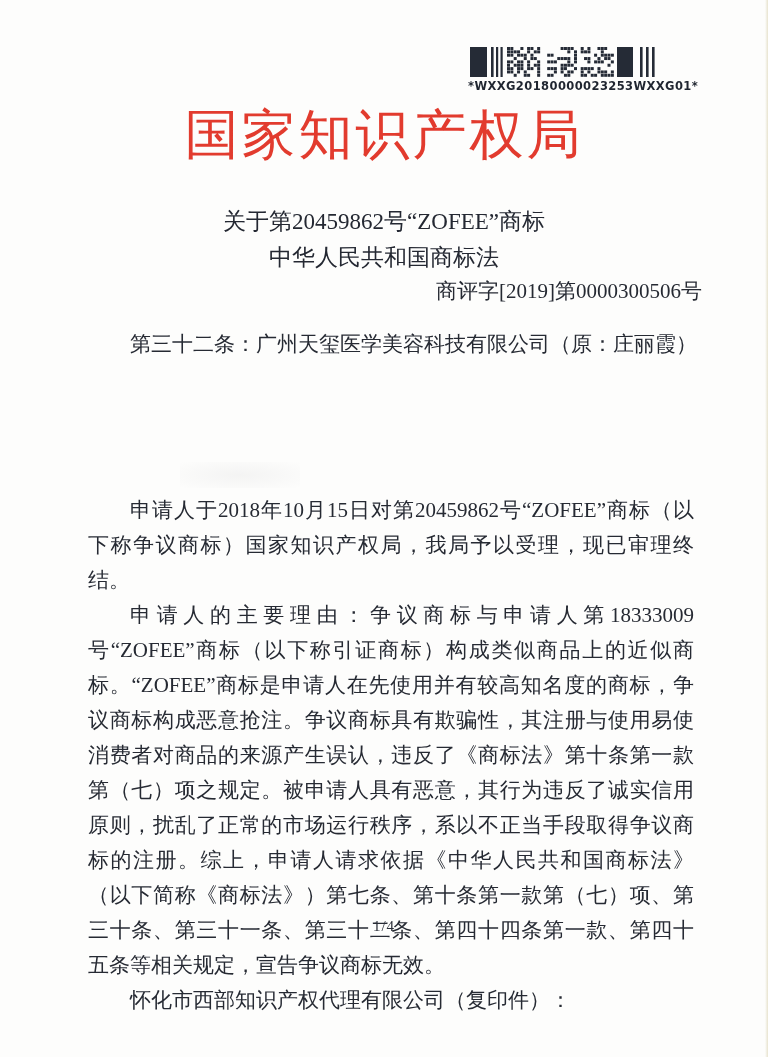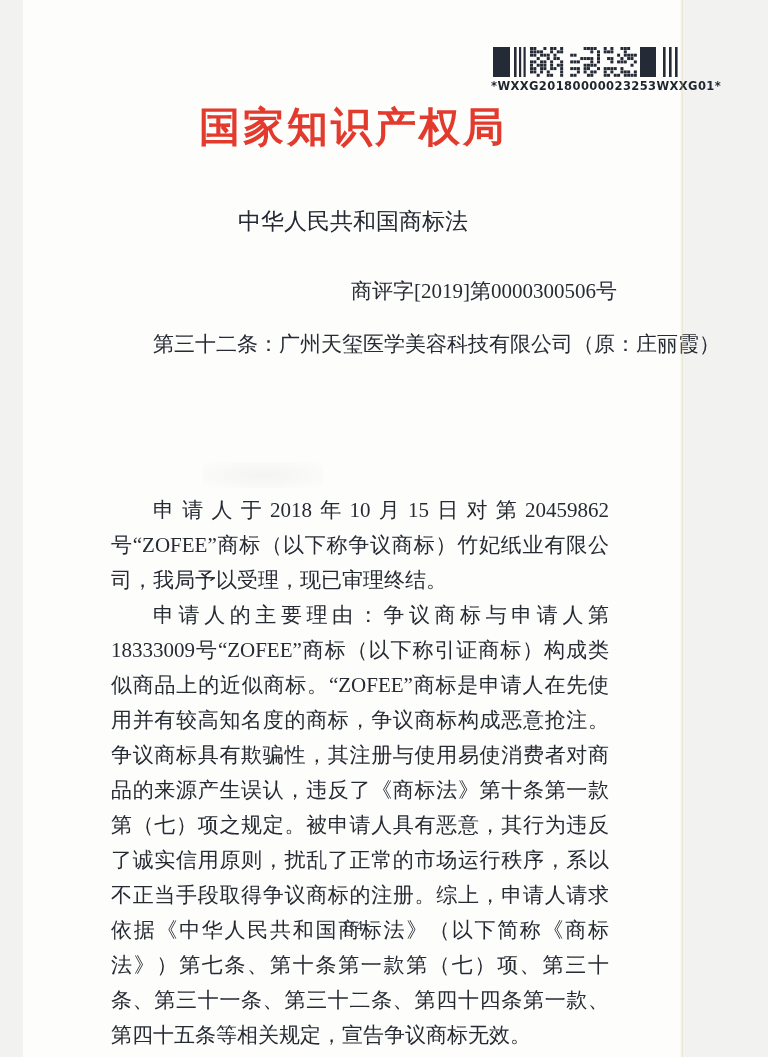--- a/index.html
+++ b/index.html
@@ -4,25 +4,24 @@
 <style>
   * { margin: 0; padding: 0; box-sizing: border-box; }
   html, body { width: 768px; height: 1057px; }
   body {
     background: #f2f2f0;
     font-family: "Liberation Serif", "DejaVu Serif", serif;
     overflow: hidden;
   }
   .page {
     position: relative;
-    width: 660px;
+    width: 768px;
     height: 1057px;
     background: #fdfdfc;
     color: #262a33;
-    margin-left: 23px;
   }
   
   .scan-edge {
     position: absolute;
     top: 0; right: 0;
     width: 3px; height: 100%;
     background: linear-gradient(to left, rgba(205,195,150,0.45), rgba(205,195,150,0));
     pointer-events: none;
   }
   .scan-smudge {
@@ -48,22 +47,22 @@
     letter-spacing: 0.4px;
     color: #1f2530;
     white-space: nowrap;
   }
   .agency-title {
     position: absolute;
     top: 102px;
     left: 0;
     width: 100%;
     text-align: center;
-    font-size: 41px;
-    font-weight: bold;
+    font-size: 54px;
+    font-weight: normal;
     letter-spacing: 3px;
     line-height: 1.25;
   }
   .doc-title {
     position: absolute;
     top: 204px;
     left: 0;
     width: 100%;
     text-align: center;
     font-size: 23px;
@@ -270,31 +269,32 @@
         <rect x="178" y="0" width="2.6" height="30"></rect>
         <rect x="184" y="0" width="2.6" height="30"></rect>
       </g>
     </svg>
     <div class="barcode-text">*WXXG20180000023253WXXG01*</div>
   </div>
 
   <div class="agency-title" style="color: rgb(226, 59, 46);">国家知识产权局</div>
 
   <div class="doc-title">
+    <div>关于第20459862号“ZOFEE”商标</div>
     <div>中华人民共和国商标法</div>
   </div>
 
   <div class="ref-number">商评字[2019]第0000300506号</div>
 
   <div class="parties">
     <div class="party-line">第三十二条：广州天玺医学美容科技有限公司（原：庄丽霞）</div>
   </div>
 
   <div class="body-text">
-    <p>申请人于2018年10月15日对第20459862号“ZOFEE”商标（以下称争议商标）竹妃纸业有限公司，我局予以受理，现已审理终结。</p>
+    <p>申请人于2018年10月15日对第20459862号“ZOFEE”商标（以下称争议商标）国家知识产权局，我局予以受理，现已审理终结。</p>
     <p>申请人的主要理由：争议商标与申请人第18333009号“ZOFEE”商标（以下称引证商标）构成类似商品上的近似商标。“ZOFEE”商标是申请人在先使用并有较高知名度的商标，争议商标构成恶意抢注。争议商标具有欺骗性，其注册与使用易使消费者对商品的来源产生误认，违反了《商标法》第十条第一款第（七）项之规定。被申请人具有恶意，其行为违反了诚实信用原则，扰乱了正常的市场运行秩序，系以不正当手段取得争议商标的注册。综上，申请人请求依据《中华人民共和国商标法》（以下简称《商标法》）第七条、第十条第一款第（七）项、第三十条、第三十一条、第三十二条、第四十四条第一款、第四十五条等相关规定，宣告争议商标无效。</p>
     <p>怀化市西部知识产权代理有限公司（复印件）：</p>
   </div>
 
   <div class="page-number">1/4</div>
 
   <div class="scan-smudge"></div>
   <div class="scan-edge"></div>
 </div>
 

